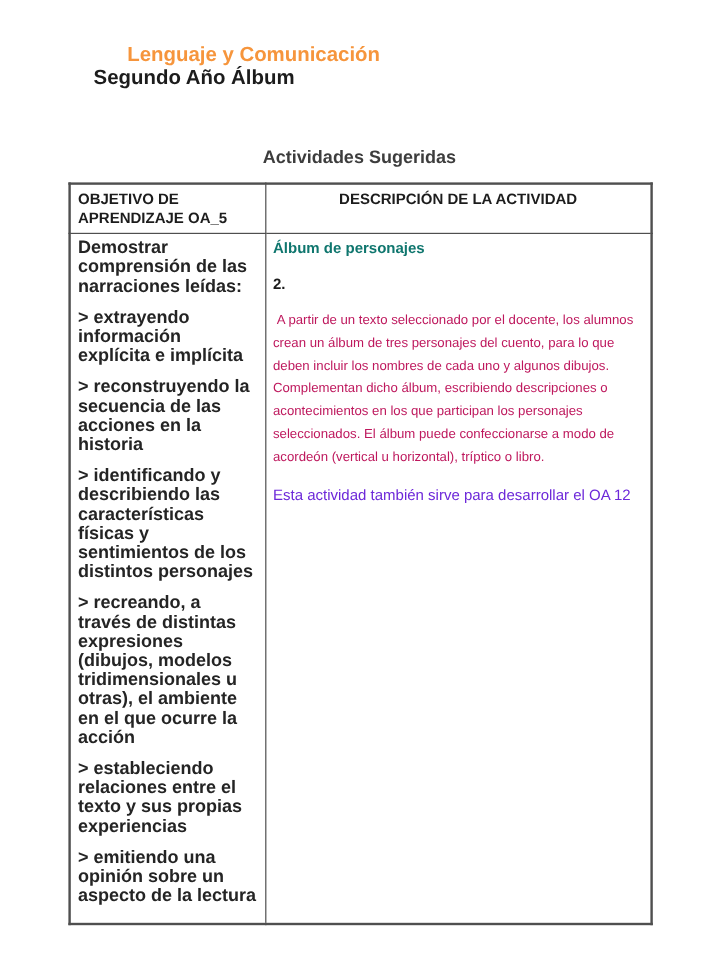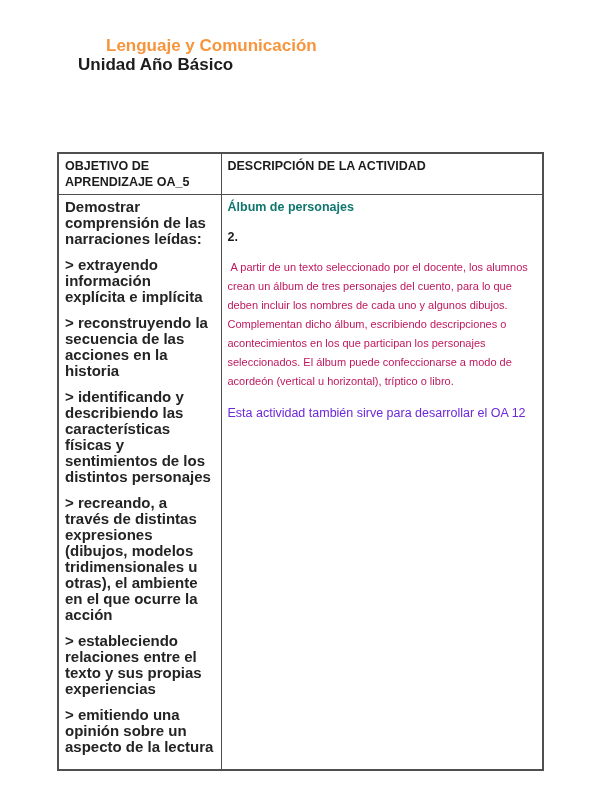--- a/index.html
+++ b/index.html
@@ -42,21 +42,21 @@
   .activity-table{border:2px solid #4f4f4f;}
   .col-objective{width:163px;}
   .col-activity{width:322px;}
   .header-row td{height:32px;}
   .th-objective{
     font-weight:bold;font-size:12.5px;line-height:16px;color:#1c1c1c;
     text-align:left;
   }
   .th-activity{
     font-weight:bold;font-size:12.5px;line-height:16px;color:#1c1c1c;
-    text-align:left;
+    text-align:center;
   }
   .body-row td{height:452px;}
 
   .objective-cell p{
     margin:0 0 10px 0;
     font-weight:bold;font-size:15px;line-height:16px;color:#242424;
   }
   .activity-cell{padding:4px 5px 4px 8px;}
   .activity-title{margin:0;font-weight:bold;font-size:12.5px;line-height:17px;color:#0f766e;}
   .activity-number{margin:13px 0 0 0;font-weight:bold;font-size:12.5px;line-height:17px;color:#1c1c1c;}
@@ -71,24 +71,25 @@
   }
 </style>
 </head>
 <body>
 
 <div class="sheet">
 
   <div class="doc-header">
     <div class="left">
       <span class="subject">Lenguaje y Comunicación</span>
-      <span class="grade">Unidad Año Básico</span>
+      <span class="grade">Segundo Año Álbum</span>
     </div>
   </div>
 
+  <div class="page-title">Actividades Sugeridas</div>
 
   <table class="activity-table">
     <colgroup>
       <col class="col-objective">
       <col class="col-activity">
     </colgroup>
     <tbody>
       <tr class="header-row">
         <td class="th-objective">OBJETIVO DE APRENDIZAJE OA_5</td>
         <td class="th-activity">DESCRIPCIÓN DE LA ACTIVIDAD</td>

